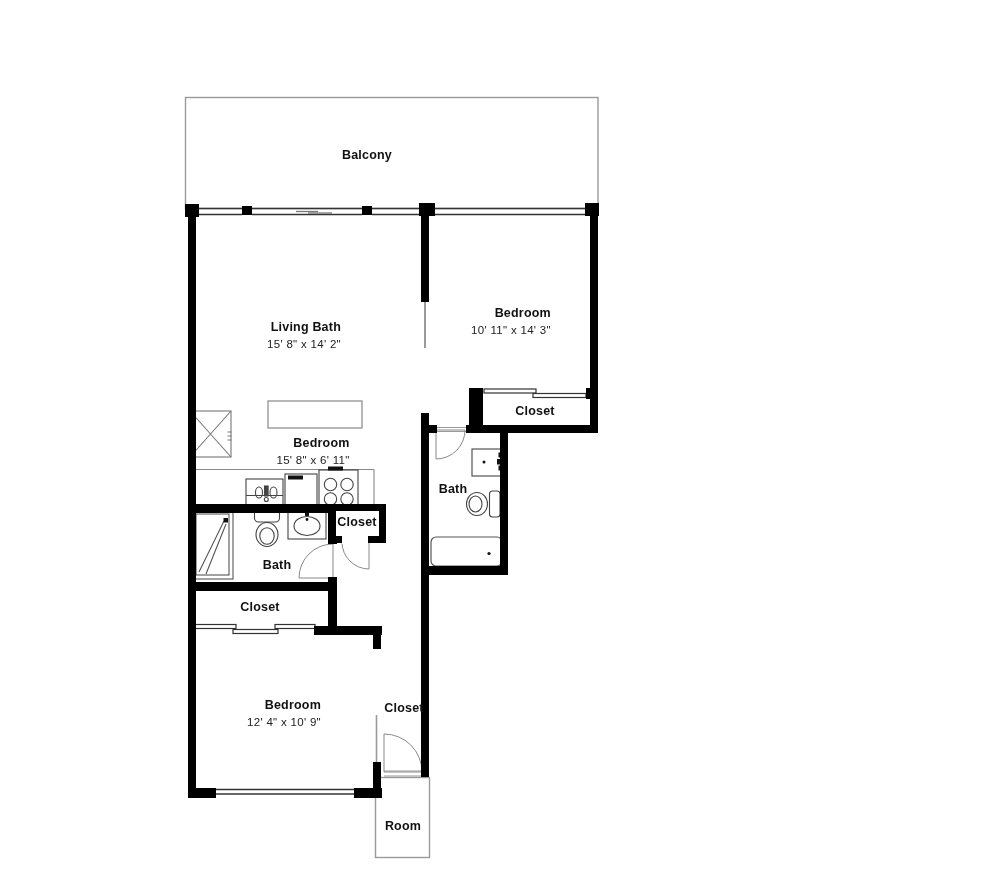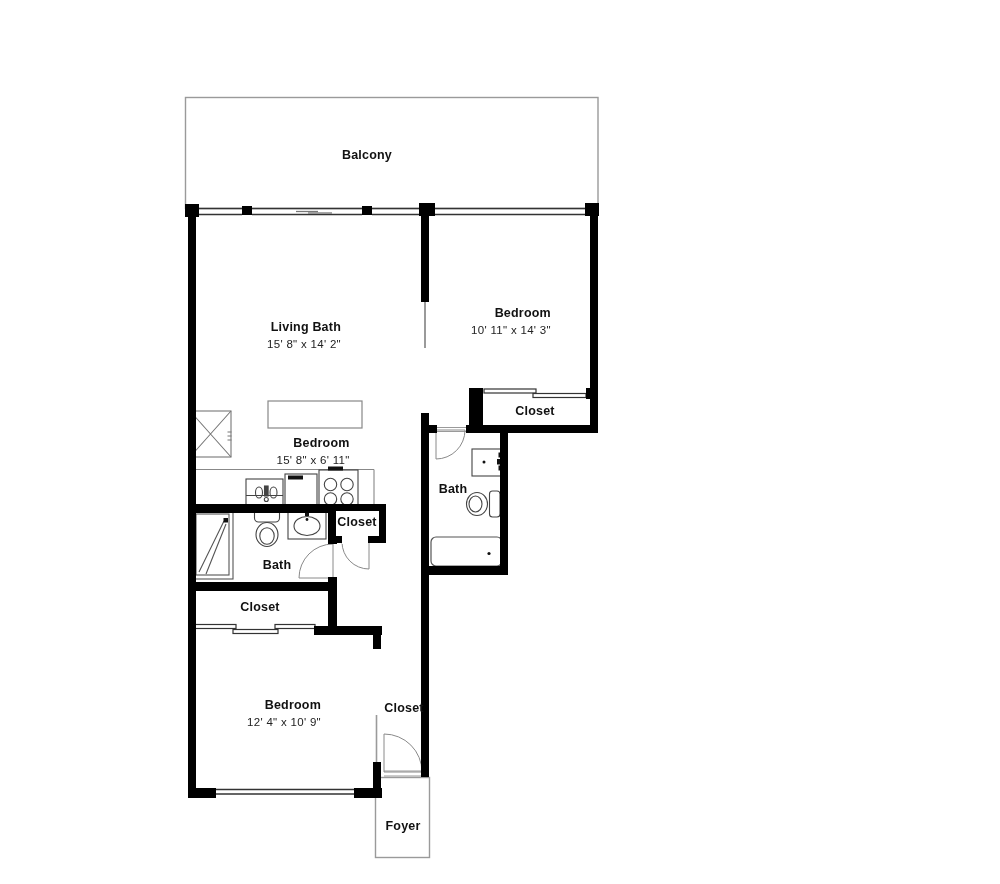--- a/index.html
+++ b/index.html
@@ -243,16 +243,16 @@
   <div class="room-label" style="left:284px;top:714px;">
     <div class="room-name">Bedroom</div>
     <div class="room-dims">12' 4" x 10' 9"</div>
   </div>
 
   <div class="room-label" style="left:404px;top:709px;">
     <div class="room-name">Closet</div>
   </div>
 
   <div class="room-label" style="left:403px;top:827px;">
-    <div class="room-name">Foyer</div>
+    <div class="room-name">Room</div>
   </div>
 
 </div>
 
 </body></html>

